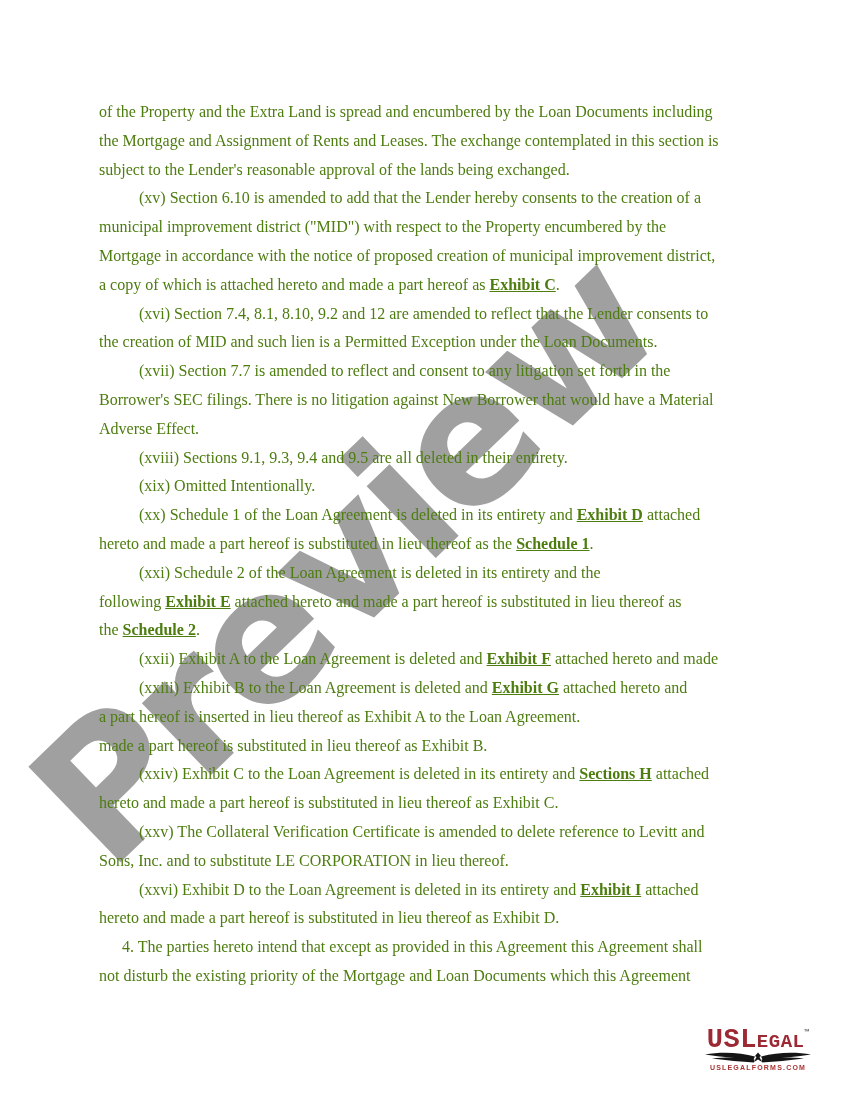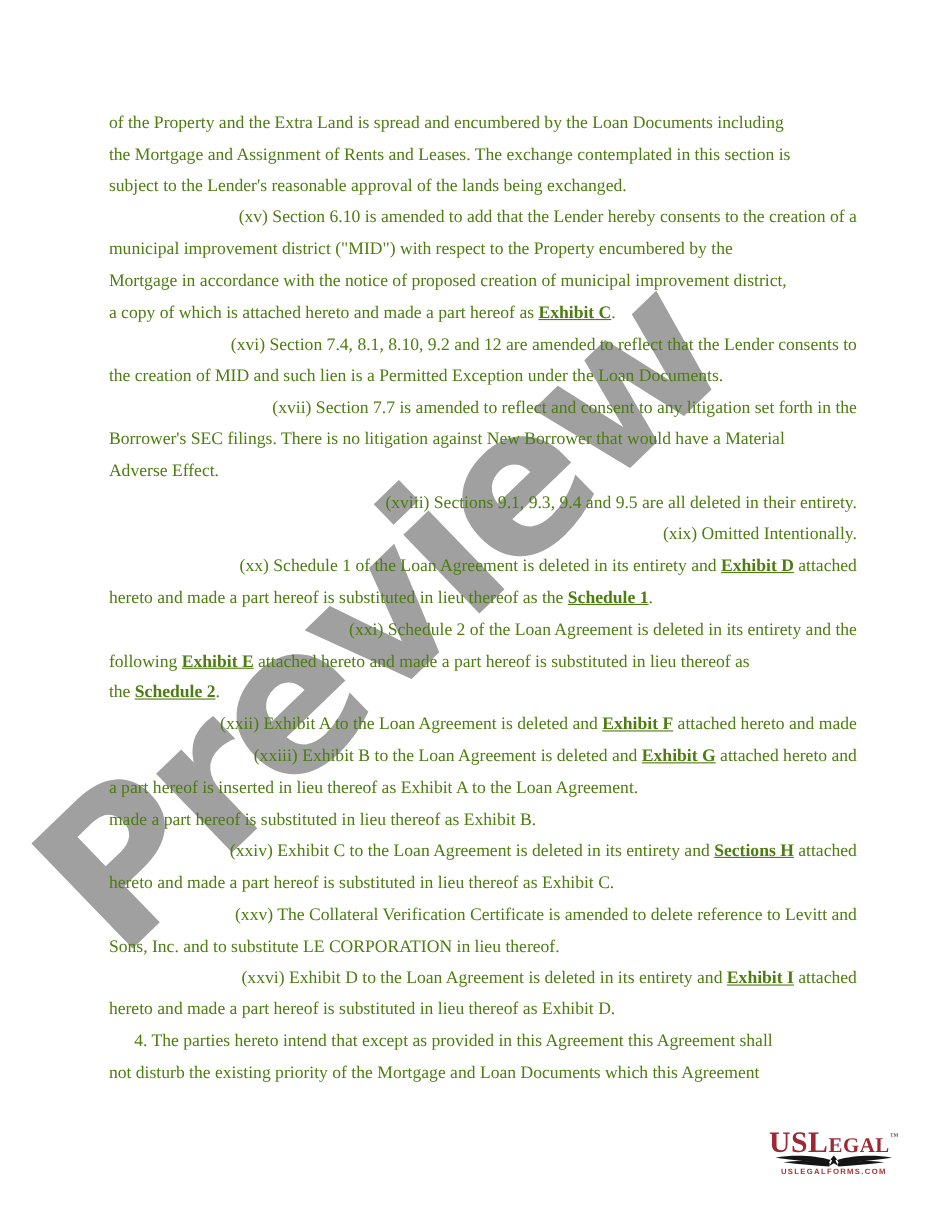--- a/index.html
+++ b/index.html
@@ -36,35 +36,35 @@
     width: 680px;
     z-index: 1;
     font-size: 16px;
     color: #4d7c0f;
   }
   .line {
     height: 28.8px;
     line-height: 28.8px;
     white-space: pre;
   }
-  .indent-section { padding-left: 40px; text-align: right; }
+  .indent-section { padding-left: 40px; }
   .indent-clause  { padding-left: 23px; }
   .b { font-weight: bold; }
   .u { text-decoration: underline; margin-top: 48px; }
   
   .footer-logo {
     position: absolute;
     left: 698px;
     top: 1022px;
     width: 120px;
     z-index: 1;
     text-align: center;
   }
   .brand-word {
-    font-family: Liberation Serif, serif;
+    font-family: Liberation Mono, monospace;
     font-variant: small-caps;
     font-weight: bold;
     font-size: 27px;
     line-height: 22px;
     color: #9c2933;
     letter-spacing: 0.5px;
     white-space: nowrap;
   }
   .brand-tm {
     font-size: 8px;

